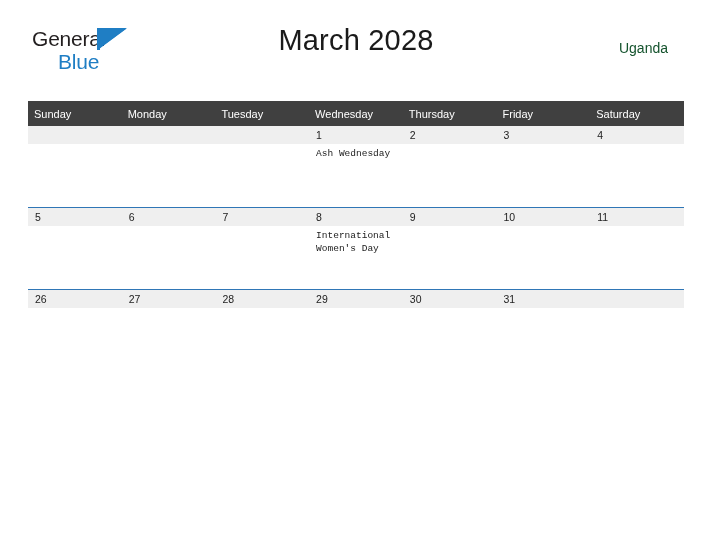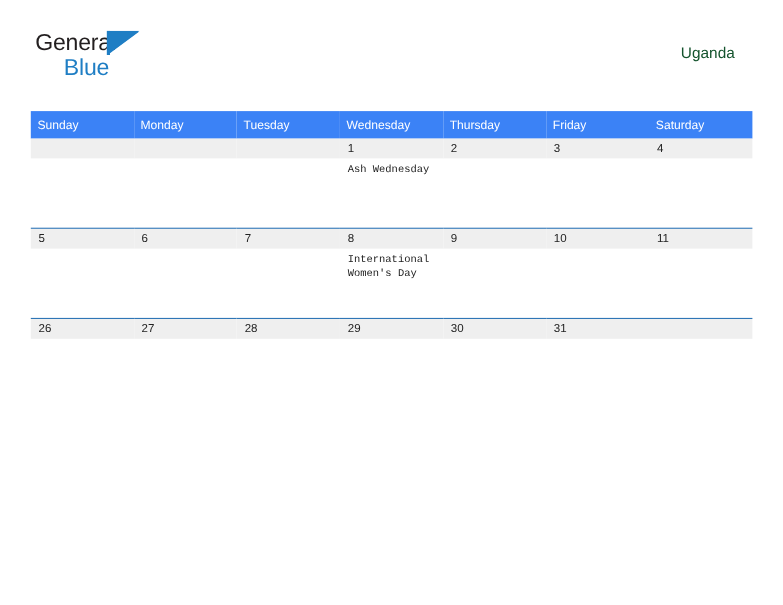--- a/index.html
+++ b/index.html
@@ -84,21 +84,21 @@
     left: 28px;
     top: 79px;
     width: 656px;
   }
   table.cal {
     border-collapse: collapse;
     width: 656px;
     table-layout: fixed;
   }
   table.cal th {
-    background: #3b82f6;
+    background: #404040;
     color: #ffffff;
     font-size: 11px;
     font-weight: normal;
     text-align: left;
     padding: 4px 0 4px 6px;
     height: 17px;
     font-family: "Liberation Sans", sans-serif;
     border: none;
   }
   table.cal td {
@@ -144,20 +144,21 @@
     <div class="logo">
       <span class="logo-general">General</span>
       <span class="logo-blue">Blue</span>
       <svg class="logo-tri" viewBox="0 0 30 22">
         <polygon points="0,0 30,0 0,22" fill="#1f7ec4" transform="translate(0,0) scale(1,1)"></polygon>
         <polygon points="2,1 29,1 2,21" fill="#1f7ec4"></polygon>
         <rect x="0" y="0" width="3" height="22" fill="#1f7ec4"></rect>
       </svg>
     </div>
 
+    <div class="month-title">March 2028</div>
 
     <div class="locale">Uganda</div>
   </div>
 
   <div class="calendar">
     <table class="cal">
       <thead>
         <tr id="weekday-row">
             <th>Sunday</th>
             <th>Monday</th>

